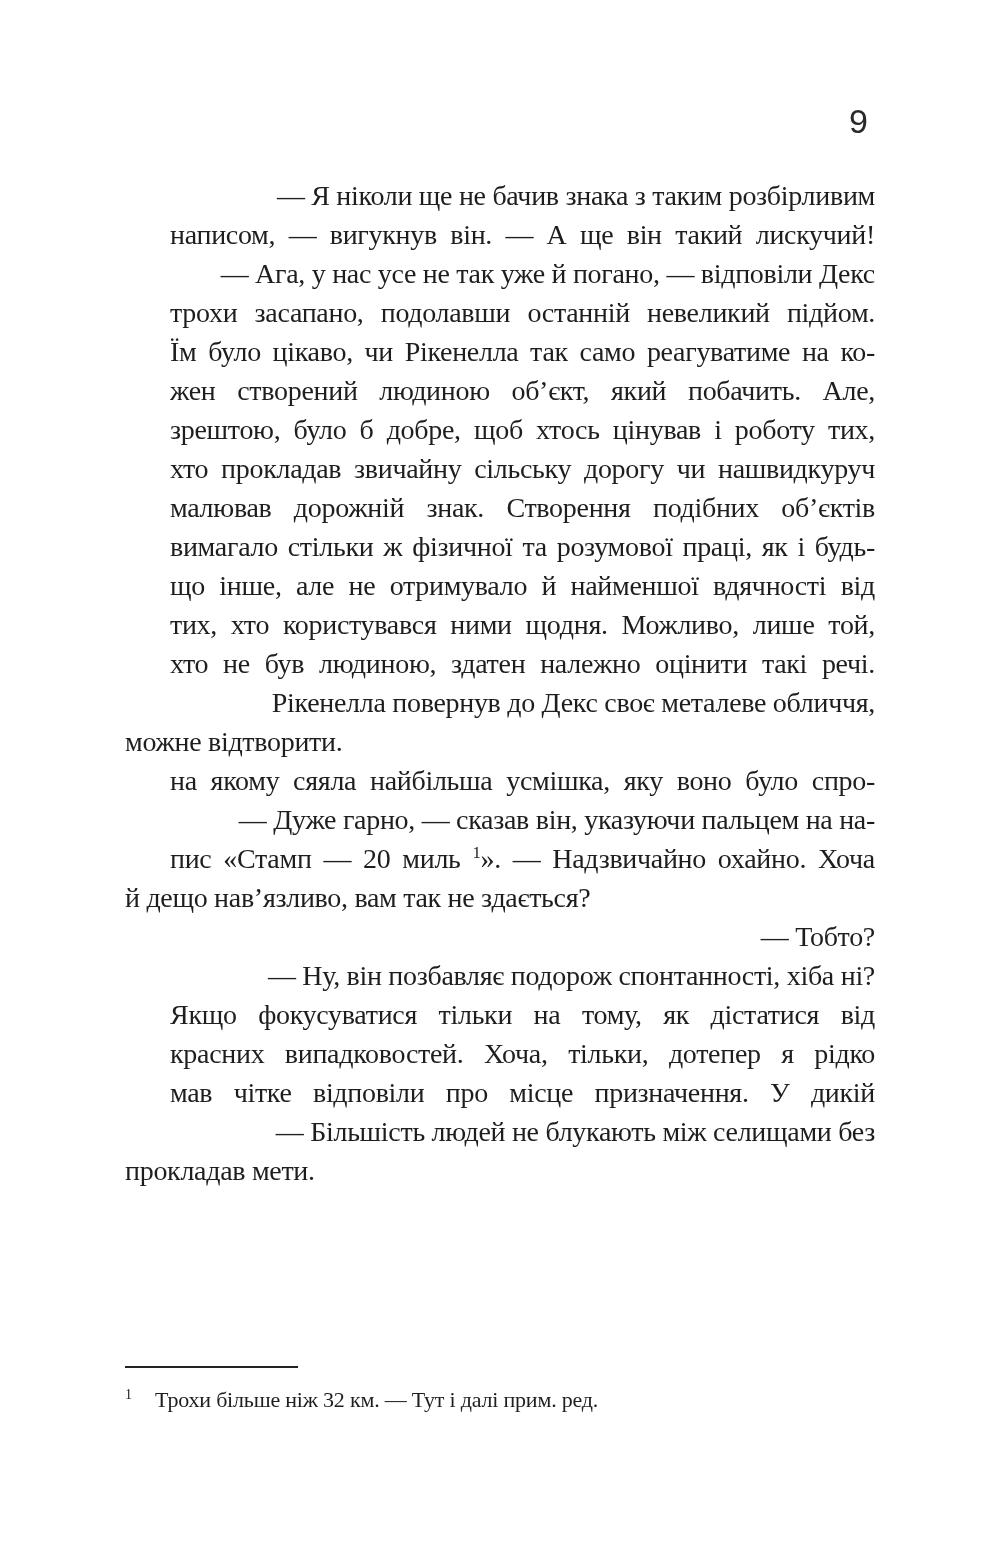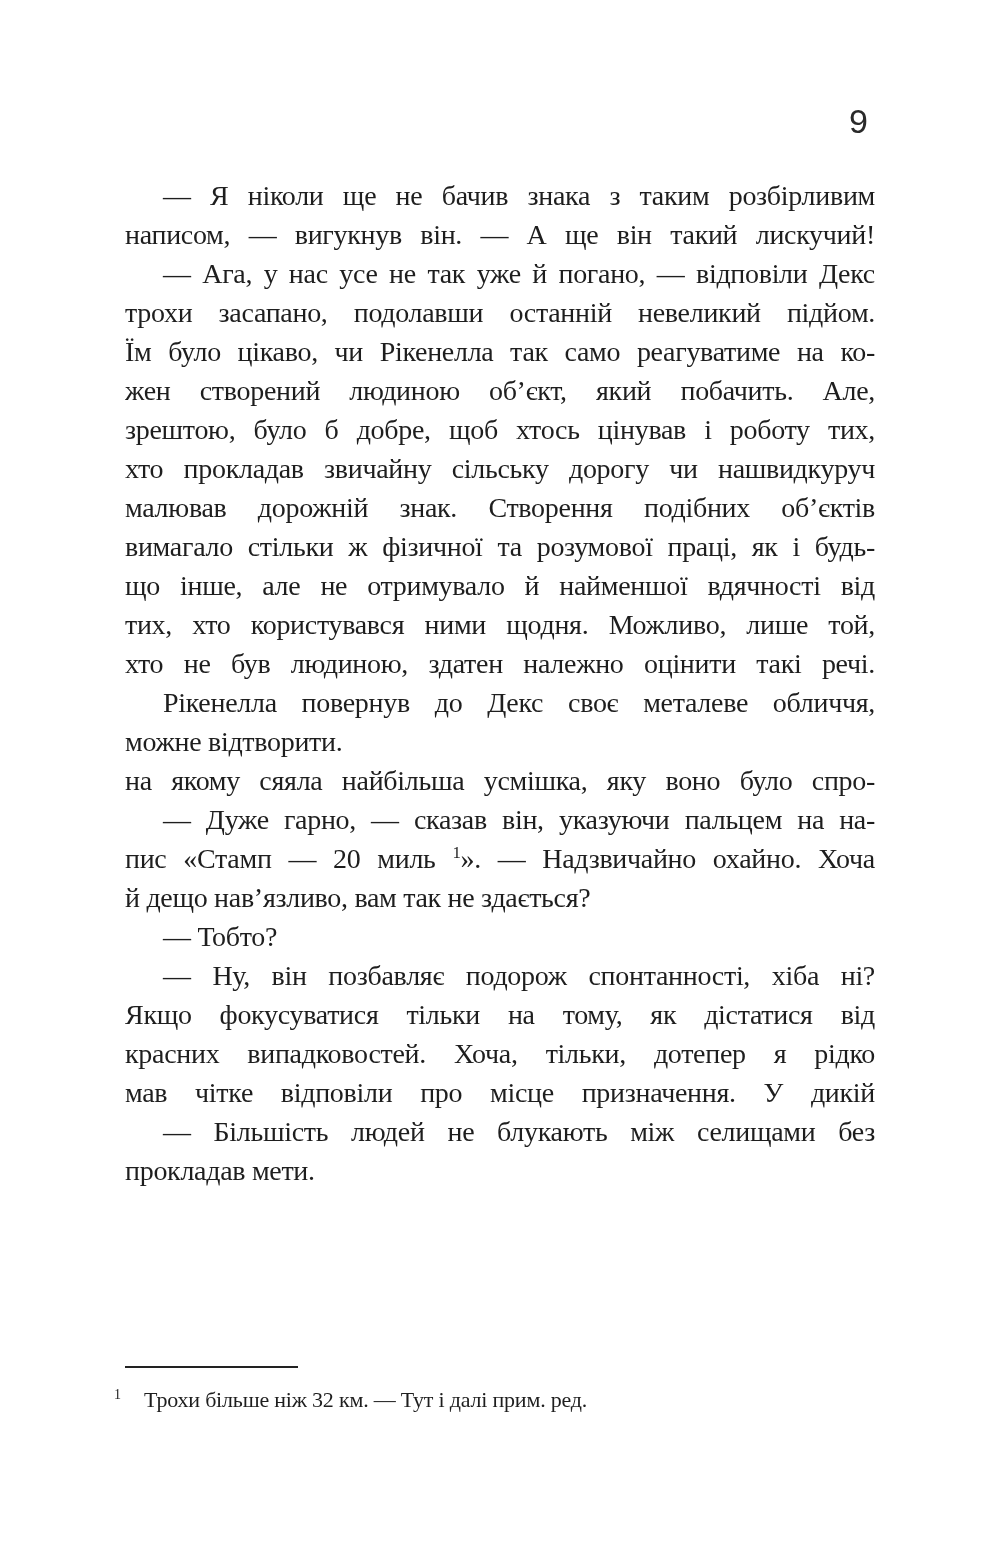--- a/index.html
+++ b/index.html
@@ -35,49 +35,51 @@
     letter-spacing: -0.3px;
   }
   .line {
     height: 39px;
     overflow: hidden;
     white-space: normal;
   }
   
   .line.j {
     text-align: justify;
+    margin-left: 45px;
   }
   .line.j::after {
     content: "";
     display: inline-block;
     width: 100%;
     height: 0;
   }
   
   .line.i {
     text-indent: 38px;
+    text-align: right;
   }
   .it {
   }
   .sup {
     font-size: 0.6em;
     vertical-align: super;
     line-height: 0;
   }
   .footnote-rule {
     position: absolute;
     left: 125px;
     top: 1366px;
     width: 173px;
     height: 2px;
     background: #222222;
   }
   .footnote {
     position: absolute;
-    left: 114px;
+    left: 125px;
     top: 1380px;
     width: 750px;
     font-size: 22px;
     line-height: 30px;
     letter-spacing: -0.2px;
   }
   .fn-marker {
     display: inline-block;
     width: 30px;
     font-size: 14px;

